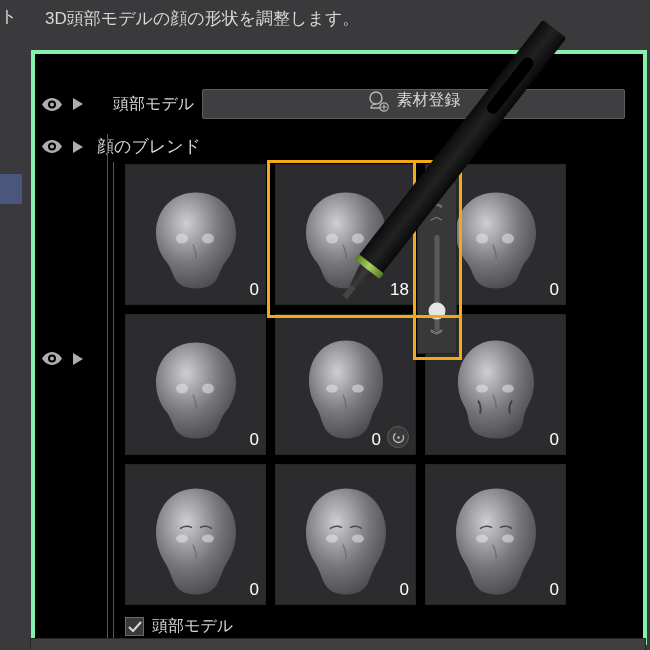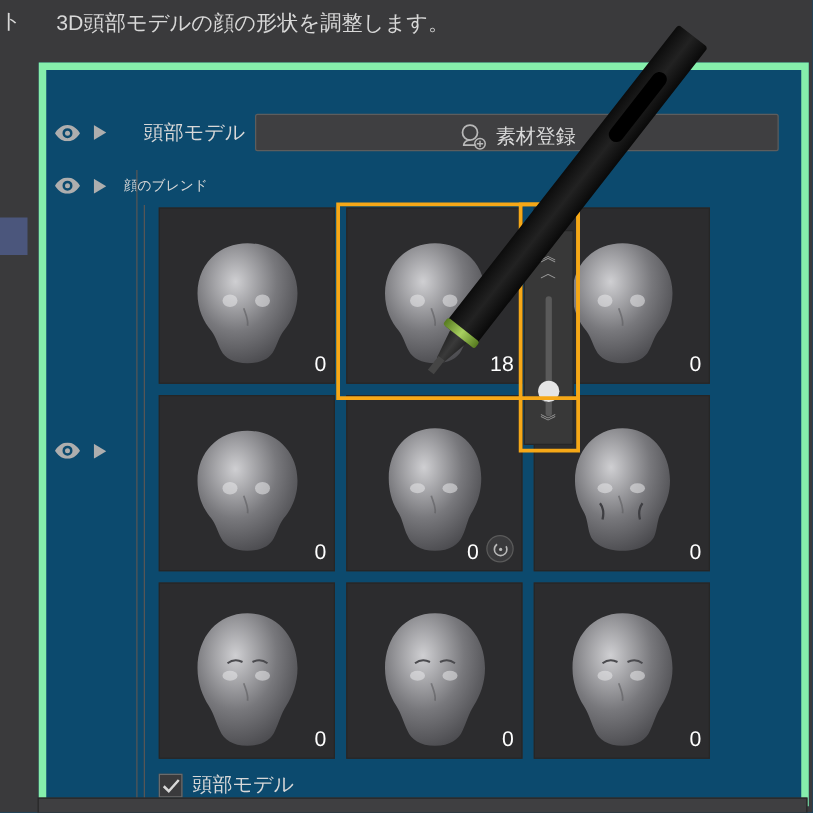--- a/index.html
+++ b/index.html
@@ -1,27 +1,27 @@
 <!DOCTYPE html>
 <html><head>
 <meta charset="utf-8">
 <style>
 *{box-sizing:border-box;margin:0;padding:0;font-family:"Hiragino Sans","Yu Gothic",sans-serif}
 body{background:#3a3a3c;width:650px;height:650px;overflow:hidden;position:relative;color:#d8d8d8}
 .desc{position:absolute;left:45px;top:7px;font-size:17px}
 .trunc{position:absolute;left:0;top:5px;font-size:17px}
-.panel{position:absolute;left:31px;top:50px;right:3px;bottom:5px;border:6px solid #86efac;background:#0c4a6e}
+.panel{position:absolute;left:31px;top:50px;right:3px;bottom:5px;border:4px solid #86efac;background:#000000}
 .row1{position:absolute;left:0;top:32px;right:0;height:36px;display:flex;align-items:center}
 .row2{position:absolute;left:0;top:78px;right:0;height:29px;display:flex;align-items:center}
 .row3{position:absolute;left:0;top:290px;right:0;height:29px;display:flex;align-items:center}
 .eye{width:26px;height:24px;display:flex;align-items:center;justify-content:center;margin-left:4px}
 .play{width:22px;height:24px;display:flex;align-items:center;justify-content:center;margin-left:2px}
 .hdr-label{margin-left:24px;font-size:16px}
-.reg-btn{margin-left:8px;height:30px;flex:1;margin-right:18px;border:1px solid #5d5d5d;background:#3f3f41;border-radius:2px;display:flex;align-items:flex-end;justify-content:center;gap:8px;font-size:16px;color:#d8d8d8}
-.sec-label{margin-left:8px;font-size:11px}
+.reg-btn{margin-left:8px;height:30px;flex:1;margin-right:18px;border:1px solid #5d5d5d;background:#3f3f41;border-radius:2px;display:flex;align-items:flex-start;justify-content:center;gap:8px;font-size:16px;color:#d8d8d8}
+.sec-label{margin-left:8px;font-size:17px}
 .vline{position:absolute;left:72px;top:80px;width:1px;height:513px;background:#565656}
 .vline2{position:absolute;left:78px;top:108px;width:1px;height:480px;background:#565656}
 .grid{position:absolute;left:90px;top:110px;display:grid;grid-template-columns:141px 141px 141px;grid-template-rows:141px 141px 141px;gap:9px}
 .cell{position:relative;border:1px solid #262626;background:#2c2c2e;overflow:hidden}
 .head{position:absolute;left:50%;top:50%;transform:translate(-50%,-48%)}
 .val{position:absolute;right:6px;bottom:4px;font-size:17px;color:#fff}
 .timer{position:absolute;right:6px;bottom:6px;width:22px;height:22px;border-radius:50%;border:1px solid #5a5a5a;background:#3a3a3c;display:flex;align-items:center;justify-content:center}
 .timer + .val{right:34px}
 .hl{position:absolute;border:3px solid #f6a817;pointer-events:none}
 .hl1{left:232px;top:106px;width:195px;height:158px}

